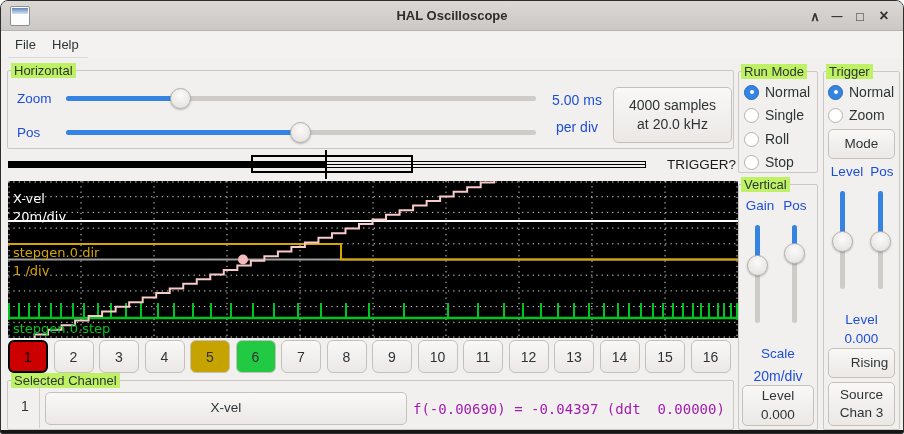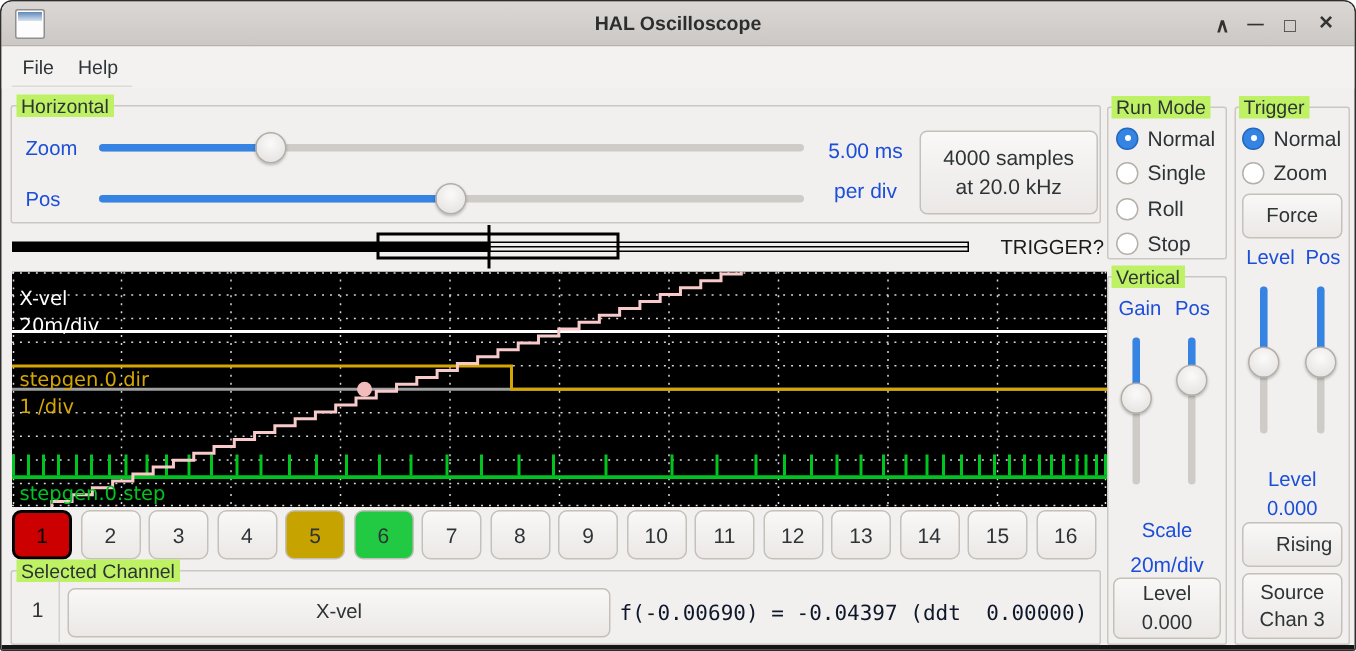--- a/index.html
+++ b/index.html
@@ -58,21 +58,21 @@
   
   .chan-row{position:absolute;left:7px;top:339px;width:726px;height:33px;display:flex;gap:5.5px;}
   .chan-btn{flex:0 0 40px;height:33px;display:flex;align-items:center;justify-content:center;
     background:linear-gradient(#f9f8f7,#ebe8e6);border:1px solid #c6c0ba;border-radius:6px;
     font-size:14px;color:#2e3436;padding:0;}
   .chan-btn.sel{border:2px solid #000;color:#000;}
   
   .selchan-num{position:absolute;left:12px;top:397px;width:24px;text-align:center;font-size:14px;}
   .selchan-sep{position:absolute;left:38px;top:381px;width:1px;height:46px;background:#d4cfca;}
   .readout{position:absolute;left:412px;top:400px;font-family:"DejaVu Sans Mono",monospace;
-    font-size:14px;color:#0f172a;white-space:pre;text-align:center;}
+    font-size:14px;color:#a21caf;white-space:pre;text-align:center;}
   .small-caption{position:absolute;font-size:13.5px;color:#1d4ed8;text-align:center;}
   .bottom-edge{position:absolute;left:0;top:429px;width:100%;height:5px;background:#161616;}
 </style>
 </head>
 <body>
 
 <div id="window">
 
   <div class="titlebar">
     <div class="win-icon"></div>
@@ -206,21 +206,21 @@
   <div class="gb-label" style="left:825px;top:63px;">Trigger</div>
   <div class="radio-row" style="left:827px;top:83px;">
     <span class="radio checked"></span>
     <span class="radio-label">Normal</span>
     </div>
   <div class="radio-row" style="left:827px;top:106px;">
     <span class="radio"></span>
     <span class="radio-label">Zoom</span>
     </div>
   <div class="btn" style="left:827px;top:128px;width:67px;height:30px;">
-    <span>Force</span>
+    <span>Mode</span>
     </div>
   <div class="small-caption" style="left:828px;top:163px;width:36px;">Level</div>
   <div class="small-caption" style="left:867px;top:163px;width:28px;">Pos</div>
 
   <div class="vtrack" style="left:839px;top:190px;height:98px;"></div>
   <div class="vfill" style="left:839px;top:190px;height:50px;"></div>
   <div class="knob" style="left:831px;top:230px;"></div>
   <div class="vtrack" style="left:877px;top:190px;height:98px;"></div>
   <div class="vfill" style="left:877px;top:190px;height:50px;"></div>
   <div class="knob" style="left:869px;top:230px;"></div>

